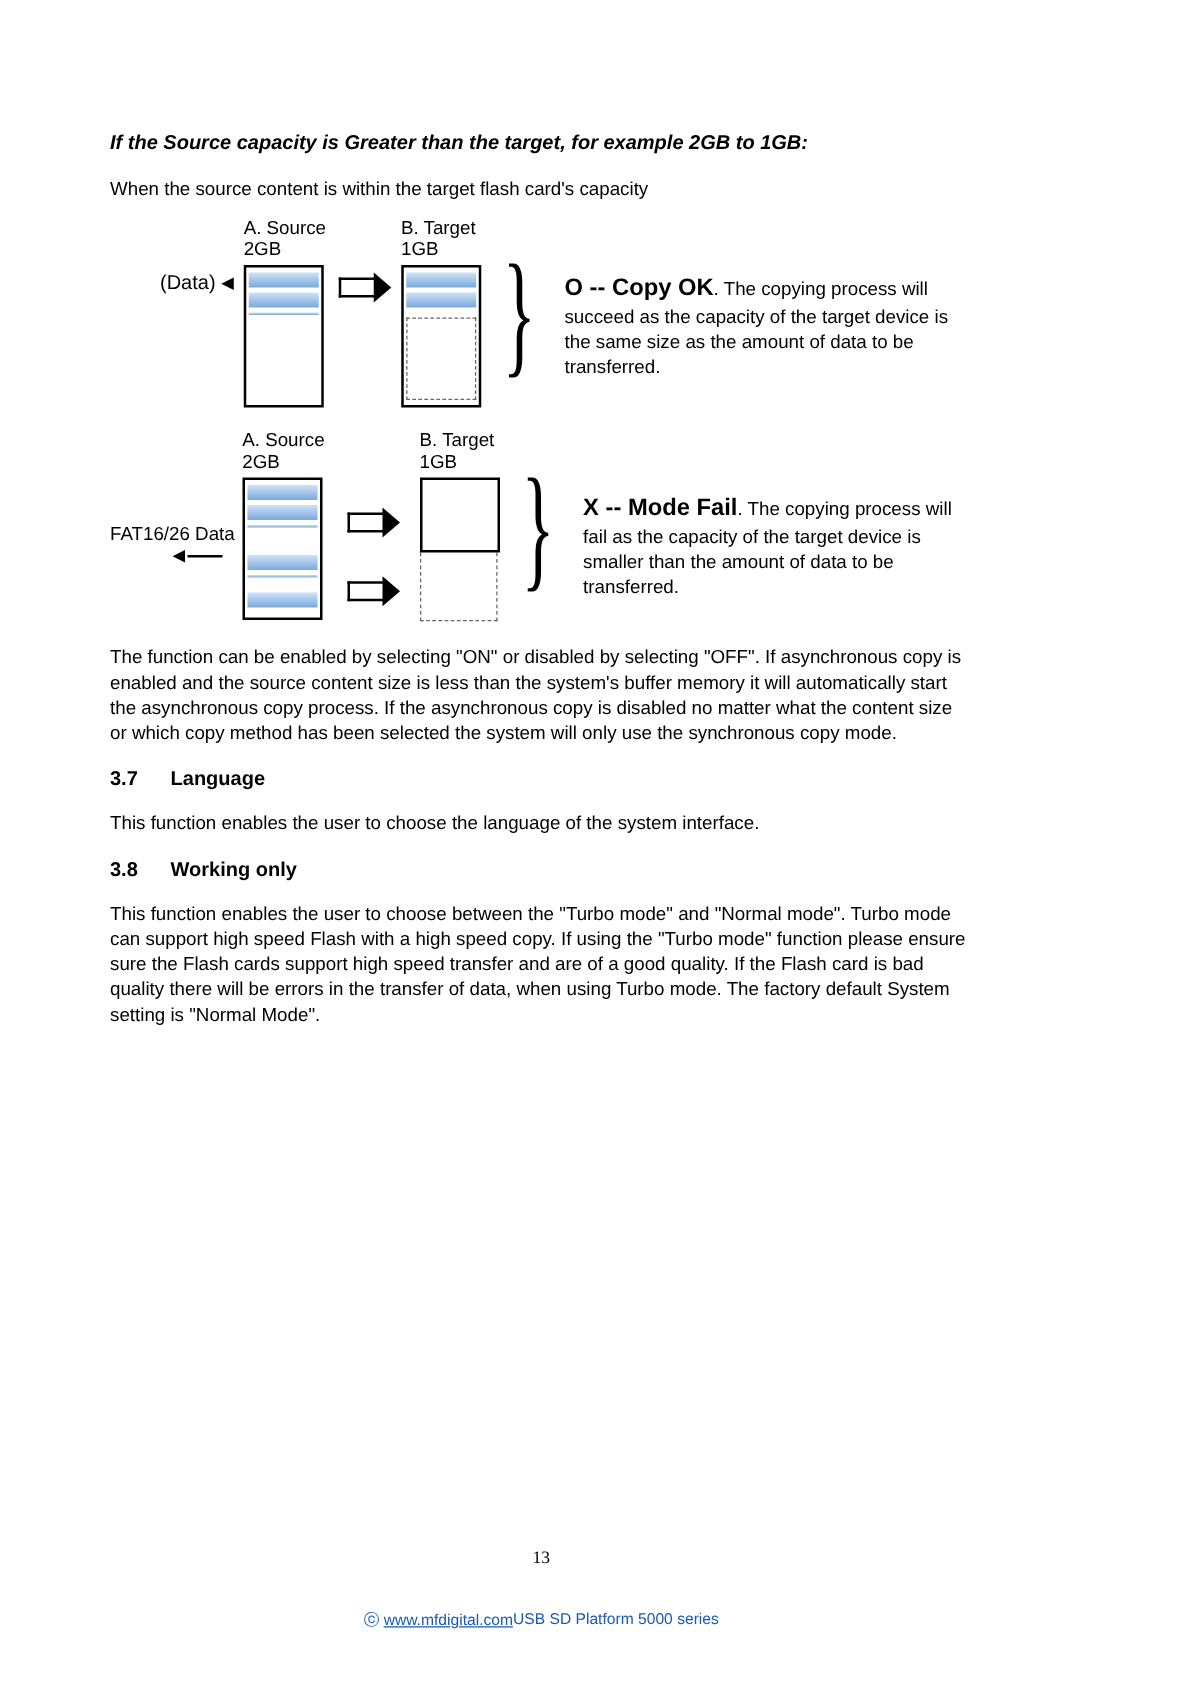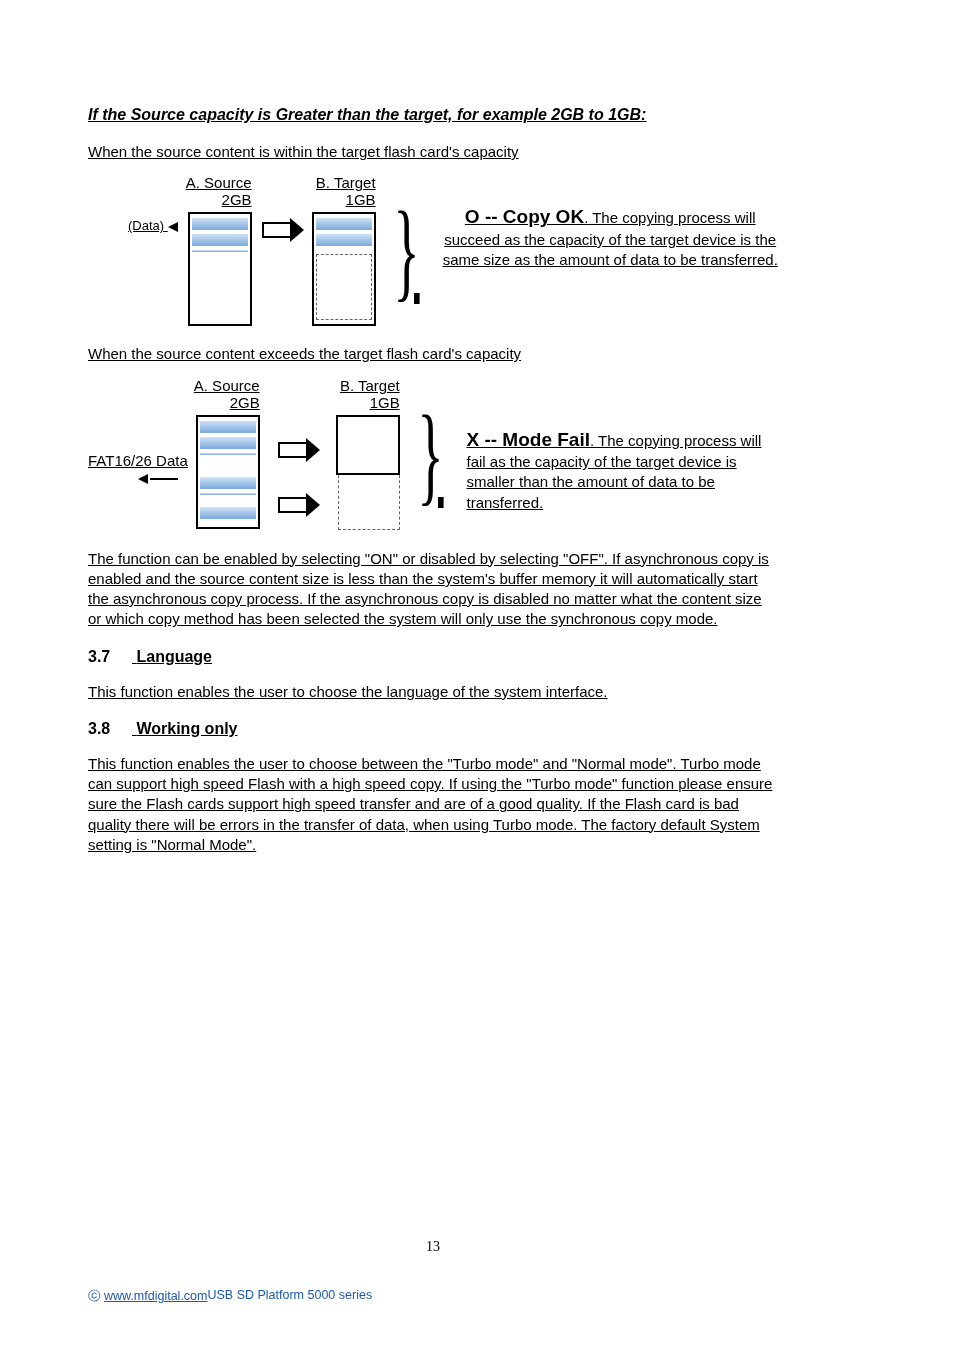--- a/index.html
+++ b/index.html
@@ -8,21 +8,20 @@
     font-family: Verdana, Geneva, sans-serif;
     color: #000;
     background: #fff;
   }
   .page {
     width: 866px;
     height: 1351px;
     position: relative;
     padding: 90px 88px 40px 88px;
     box-sizing: border-box;
-    text-decoration: underline;
   }
   .bold-italic {
     font-weight: bold;
     font-style: italic;
     font-size: 16px;
     margin-bottom: 18px;
   }
   .body-text {
     font-size: 15px;
     line-height: 1.35;
@@ -36,37 +35,37 @@
   .diagram-left {
     display: flex;
     align-items: flex-start;
   }
   .col-label {
     font-size: 15px;
     text-align: center;
     white-space: nowrap;
   }
   .side-label {
-    font-size: 13px;
+    font-size: 16px;
     align-self: flex-start;
     margin-top: 44px;
     margin-right: 6px;
     white-space: nowrap;
     text-align: right;
   }
   .side-label2 {
     font-size: 15px;
     align-self: center;
     margin-right: 6px;
     white-space: nowrap;
   }
   .box-col {
     display: flex;
     flex-direction: column;
-    align-items: flex-end;
+    align-items: flex-start;
   }
   .box {
     border: 2px solid #000;
     width: 60px;
     height: 110px;
     position: relative;
     margin-top: 4px;
   }
   .band {
     position: absolute;
@@ -131,21 +130,21 @@
   .section-num {
     display: inline-block;
     width: 44px;
   }
   .footer {
     position: absolute;
     left: 88px;
     right: 88px;
     bottom: 46px;
     display: flex;
-    justify-content: flex-start;
+    justify-content: center;
     font-size: 12.5px;
     color: #1b59b3;
   }
   .footer-link {
     text-decoration: underline;
   }
   .page-num {
     position: absolute;
     left: 0; right: 0;
     bottom: 96px;
@@ -209,26 +208,25 @@
         <div class="col-label">B. Target</div>
         <div class="col-label">1GB</div>
         <div class="box">
           <div class="band" style="top:4px;"></div>
           <div class="band" style="top:20px;"></div>
           <div class="dashed-region" style="top:40px;bottom:4px;"></div>
         </div>
       </div>
       <div class="brace">}</div>
     </div>
-    <div class="result-text" style="margin-top:30px;text-align:center;">
+    <div class="result-text" style="margin-top:44px;">
       <span class="result-heading">O -- Copy OK</span><span>.  The copying process will succeed as the capacity of the target device is the same size as the amount of data to be transferred.</span>
     </div>
   </div>
 
-  <p class="body-text">When the source content exceeds the target flash card's capacity</p>
 
   <div class="diagram-wrap">
     <div class="diagram-left" style="margin-left:0;">
       <div class="side-label2" style="margin-top:30px;">
         <span>FAT16/26 Data</span><br>
         <span style="margin-left:50px;"><span class="small-arrow-left"></span><span class="small-line"></span></span>
       </div>
       <div class="box-col">
         <div class="col-label">A. Source</div>
         <div class="col-label">2GB</div>

